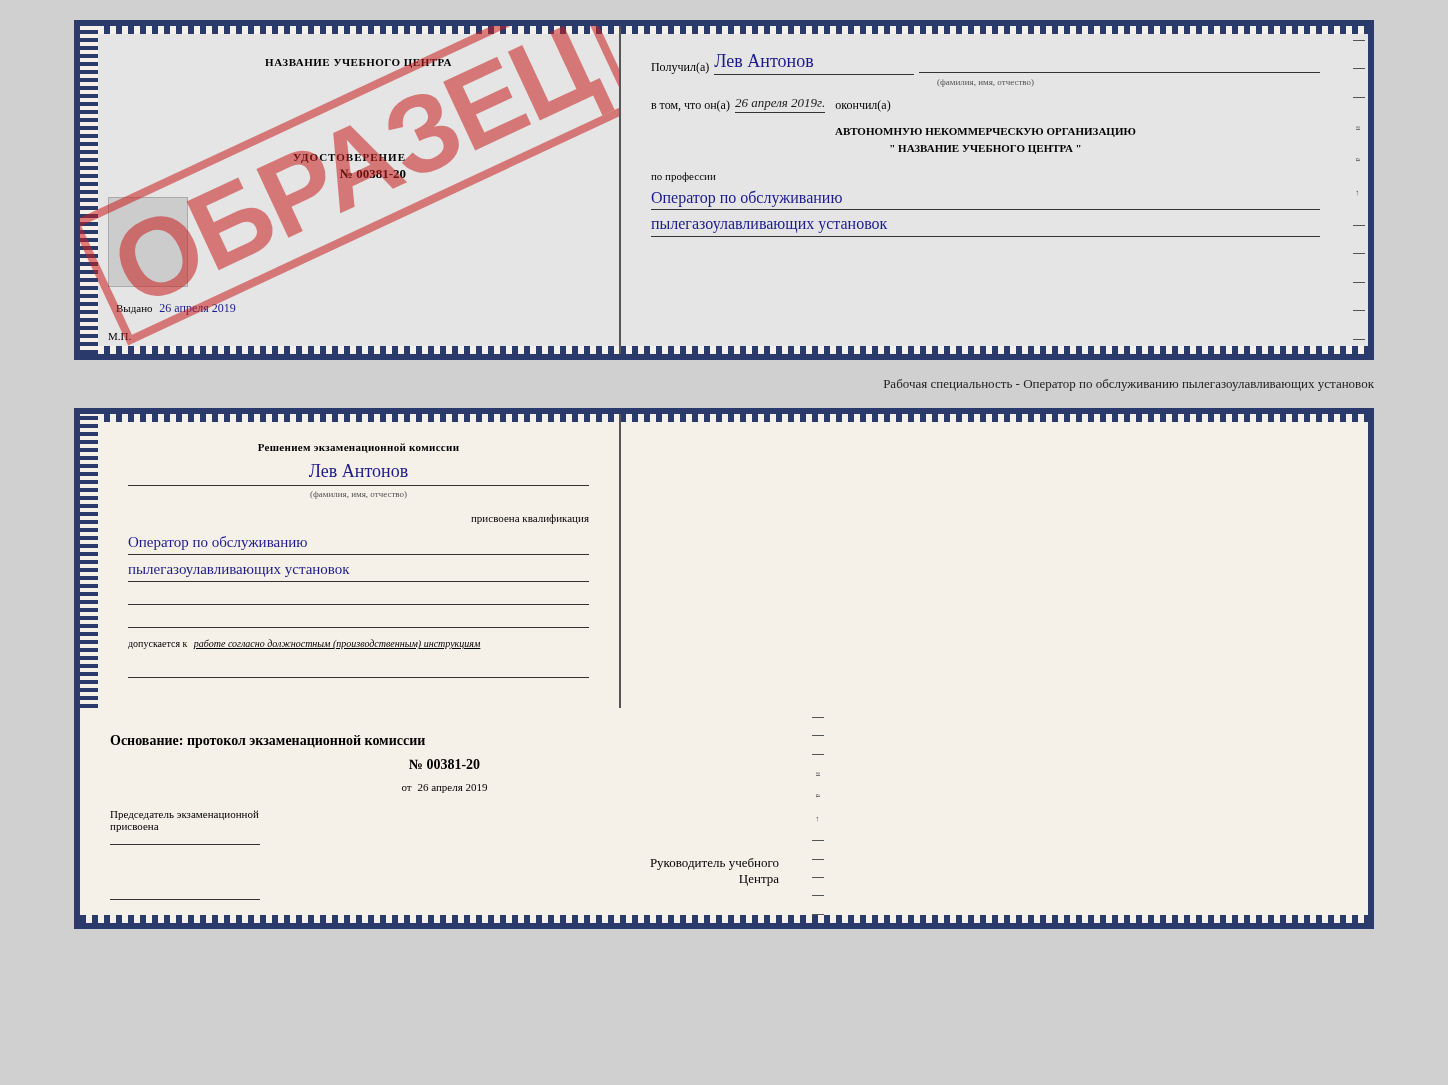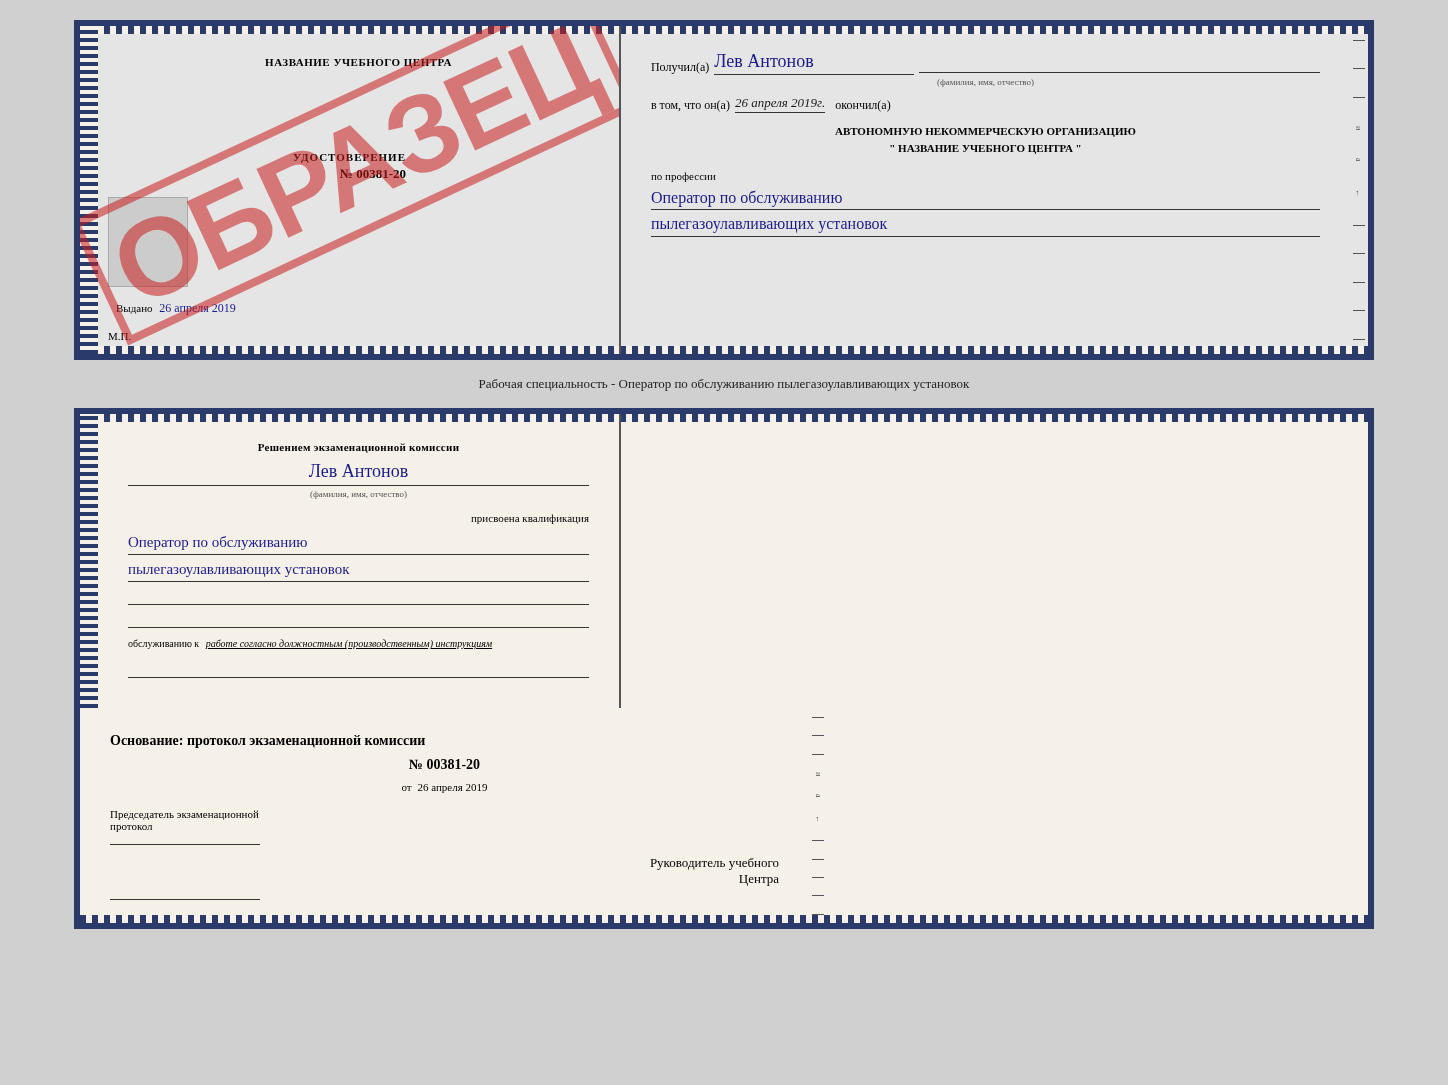--- a/index.html
+++ b/index.html
@@ -268,21 +268,21 @@
 
     .edge-letter {
       font-size: 8px;
       writing-mode: vertical-rl;
       color: #555;
     }
 
     
     .middle-label {
       width: 100%;
-      text-align: center;
+      text-align: right;
       font-size: 13px;
       padding: 6px 0;
       color: #222;
     }
 
     
     .bottom-left-content {
       font-size: 11px;
       line-height: 1.6;
     }
@@ -506,21 +506,21 @@
           </div>
 
           <div class="prisvoena-line">присвоена квалификация</div>
           <span class="bottom-profession">Оператор по обслуживанию</span>
           <span class="bottom-profession">пылегазоулавливающих установок</span>
 
           <div class="bottom-blank-line"></div>
           <div class="bottom-blank-line"></div>
 
           <div class="dopuskaetsya-line">
-            <span>обслуживанию к</span>
+            <span>допускается к</span>
             <span class="dopuskaetsya-italic" style="margin-left:4px;">работе согласно должностным (производственным) инструкциям</span>
           </div>
           <div class="bottom-blank-line" style="margin-top:8px;"></div>
 
         </div>
       </div>
     </div>
 
     <div class="cert-divider"></div>
 
@@ -532,21 +532,21 @@
 
           <div class="protocol-num">№ 00381-20</div>
 
           <div class="ot-date">
             <span>от</span>
             <span style="margin-left:3px;">26 апреля 2019</span>
           </div>
 
           <div class="predsedatel-block">
             <div>Председатель экзаменационной</div>
-            <div>протокол</div>
+            <div>присвоена</div>
             <div class="sign-line"></div>
           </div>
 
           <div class="rukovoditel-block">
             <div>Руководитель учебного</div>
             <div>Центра</div>
             <div class="sign-line"></div>
           </div>
 
         </div>

